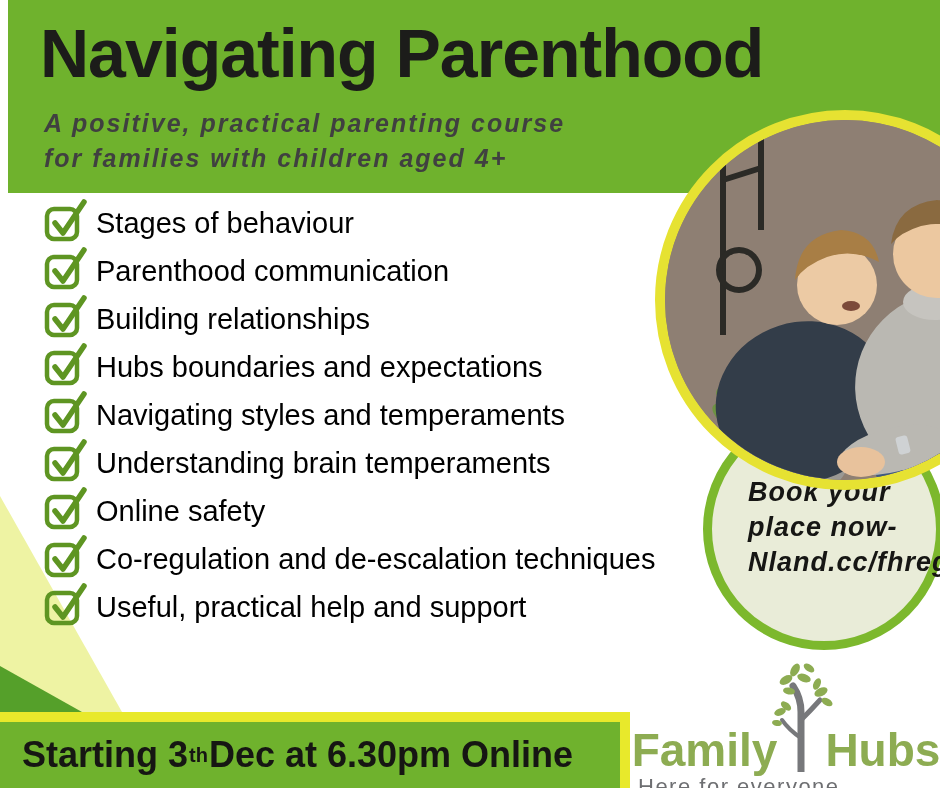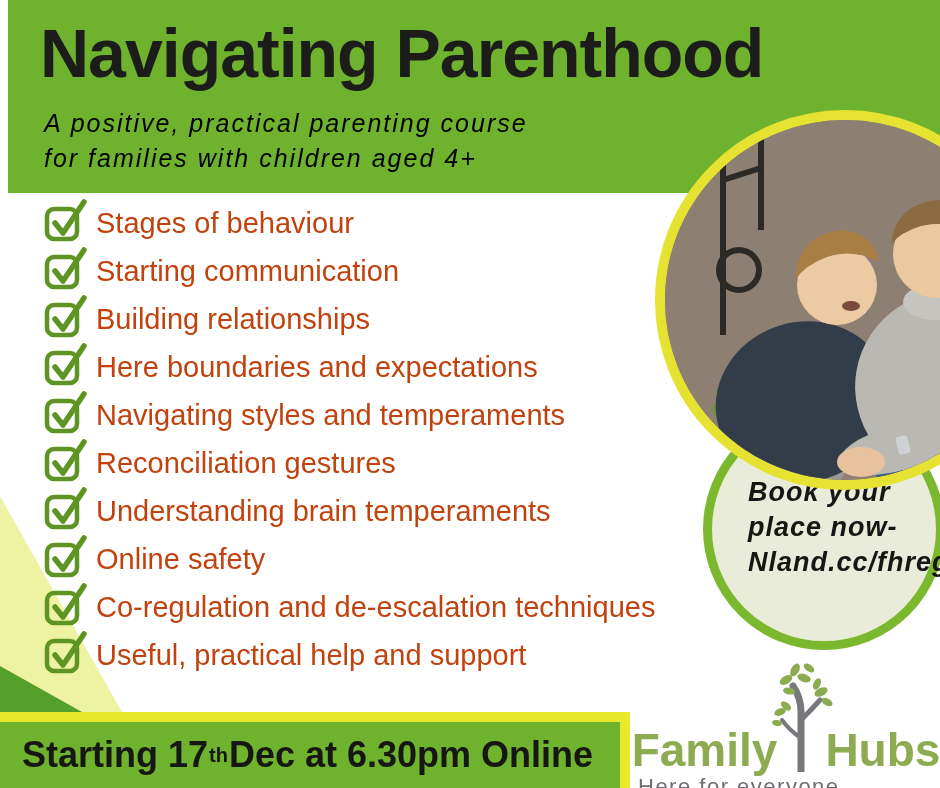--- a/index.html
+++ b/index.html
@@ -9,28 +9,28 @@
   }
   
   .header{position:absolute;left:8px;top:0;width:940px;height:193px;background:#6fb22d;z-index:1;}
   .title{
     position:absolute;left:32px;top:14px;width:900px;
     font-size:68px;font-weight:800;letter-spacing:-1px;color:#1c1c1a;
     white-space:nowrap;
   }
   .subtitle{
     position:absolute;left:36px;top:106px;
-    font-size:25px;font-weight:400;font-style:italic;letter-spacing:2px;
-    line-height:35px;color:#000000;
+    font-size:25px;font-weight:700;font-style:italic;letter-spacing:2px;
+    line-height:35px;color:#404040;
   }
   
   .checklist{position:absolute;left:44px;top:205px;display:flex;flex-direction:column;gap:12px;z-index:2;}
   .check-item{display:flex;align-items:center;height:36px;}
   .check-item svg{width:44px;height:46px;flex:0 0 44px;margin-top:-8px;}
-  .check-label{font-size:29px;color:#c2410c;margin-left:8px;white-space:nowrap;}
+  .check-label{font-size:29px;color:#000000;margin-left:8px;white-space:nowrap;}
   
   .photo-circle{
     position:absolute;left:655px;top:110px;width:360px;height:360px;
     border:10px solid #e6e232;border-radius:50%;overflow:hidden;z-index:5;background:#8e7f73;
   }
   
   .booking-circle{
     position:absolute;left:703px;top:408px;width:224px;height:224px;
     border:9px solid #7cb82d;border-radius:50%;background:#e9ecd8;z-index:4;
   }
@@ -83,49 +83,42 @@
           <rect x="3" y="13" width="30" height="30" rx="7" fill="none" stroke="#5e9522" stroke-width="4.5"></rect>
           <path d="M11 27 L19 37 L40 6" fill="none" stroke="#5e9522" stroke-width="5.5" stroke-linecap="round" stroke-linejoin="round"></path>
         </svg>
       <span class="check-label">Stages of behaviour</span>
     </div>
     <div class="check-item">
       <svg viewBox="0 0 44 46">
           <rect x="3" y="13" width="30" height="30" rx="7" fill="none" stroke="#5e9522" stroke-width="4.5"></rect>
           <path d="M11 27 L19 37 L40 6" fill="none" stroke="#5e9522" stroke-width="5.5" stroke-linecap="round" stroke-linejoin="round"></path>
         </svg>
-      <span class="check-label">Starting communication</span>
+      <span class="check-label">Parenthood communication</span>
     </div>
     <div class="check-item">
       <svg viewBox="0 0 44 46">
           <rect x="3" y="13" width="30" height="30" rx="7" fill="none" stroke="#5e9522" stroke-width="4.5"></rect>
           <path d="M11 27 L19 37 L40 6" fill="none" stroke="#5e9522" stroke-width="5.5" stroke-linecap="round" stroke-linejoin="round"></path>
         </svg>
       <span class="check-label">Building relationships</span>
     </div>
     <div class="check-item">
       <svg viewBox="0 0 44 46">
           <rect x="3" y="13" width="30" height="30" rx="7" fill="none" stroke="#5e9522" stroke-width="4.5"></rect>
           <path d="M11 27 L19 37 L40 6" fill="none" stroke="#5e9522" stroke-width="5.5" stroke-linecap="round" stroke-linejoin="round"></path>
         </svg>
-      <span class="check-label">Here boundaries and expectations</span>
+      <span class="check-label">Hubs boundaries and expectations</span>
     </div>
     <div class="check-item">
       <svg viewBox="0 0 44 46">
           <rect x="3" y="13" width="30" height="30" rx="7" fill="none" stroke="#5e9522" stroke-width="4.5"></rect>
           <path d="M11 27 L19 37 L40 6" fill="none" stroke="#5e9522" stroke-width="5.5" stroke-linecap="round" stroke-linejoin="round"></path>
         </svg>
       <span class="check-label">Navigating styles and temperaments</span>
-    </div>
-    <div class="check-item">
-      <svg viewBox="0 0 44 46">
-          <rect x="3" y="13" width="30" height="30" rx="7" fill="none" stroke="#5e9522" stroke-width="4.5"></rect>
-          <path d="M11 27 L19 37 L40 6" fill="none" stroke="#5e9522" stroke-width="5.5" stroke-linecap="round" stroke-linejoin="round"></path>
-        </svg>
-      <span class="check-label">Reconciliation gestures</span>
     </div>
     <div class="check-item">
       <svg viewBox="0 0 44 46">
           <rect x="3" y="13" width="30" height="30" rx="7" fill="none" stroke="#5e9522" stroke-width="4.5"></rect>
           <path d="M11 27 L19 37 L40 6" fill="none" stroke="#5e9522" stroke-width="5.5" stroke-linecap="round" stroke-linejoin="round"></path>
         </svg>
       <span class="check-label">Understanding brain temperaments</span>
     </div>
     <div class="check-item">
       <svg viewBox="0 0 44 46">
@@ -195,21 +188,21 @@
         <path d="M226 124 Q231 84 272 80 Q312 84 318 118 Q292 98 256 106 Q236 112 226 124 Z" fill="#8a6a40"></path>
         <ellipse cx="228" cy="330" rx="55" ry="22" transform="rotate(-14 228 330)" fill="#bab8b2"></ellipse>
         <rect x="232" y="316" width="12" height="18" rx="3" fill="#cfd2d4" transform="rotate(-14 238 325)"></rect>
         <ellipse cx="196" cy="342" rx="24" ry="15" fill="#e8c29c"></ellipse>
       </g>
     </svg>
   </div>
 
   <div class="banner">
     <div class="banner-inner">
-      <span>Starting 17</span>
+      <span>Starting 3</span>
         <sup>th</sup>
         <span> Dec at 6.30pm Online</span>
     </div>
   </div>
 
   <div class="logo">
     <div class="logo-row">
       <span class="logo-word">Family</span>
       <svg class="logo-tree" viewBox="0 0 62 112">
         <g stroke="#77787b" fill="none" stroke-linecap="round">

